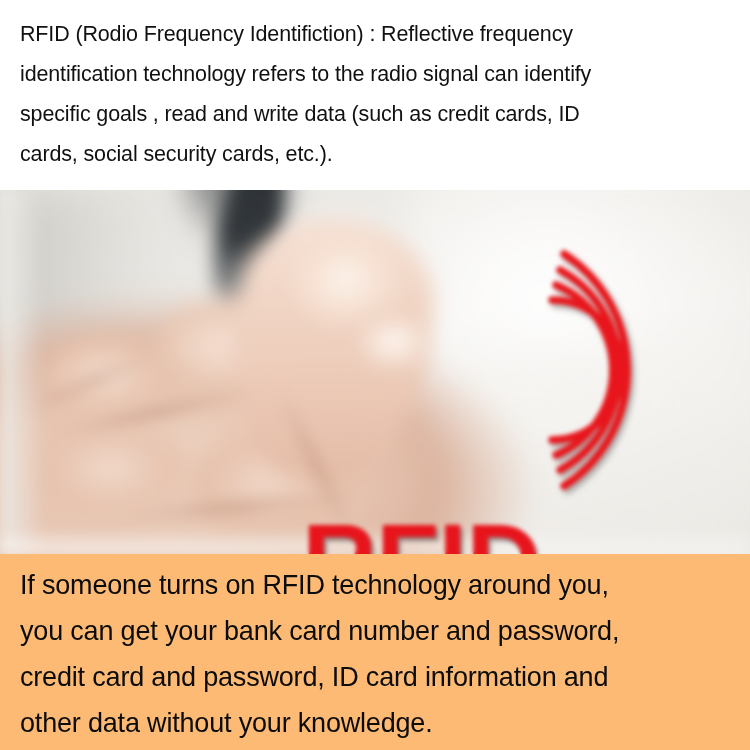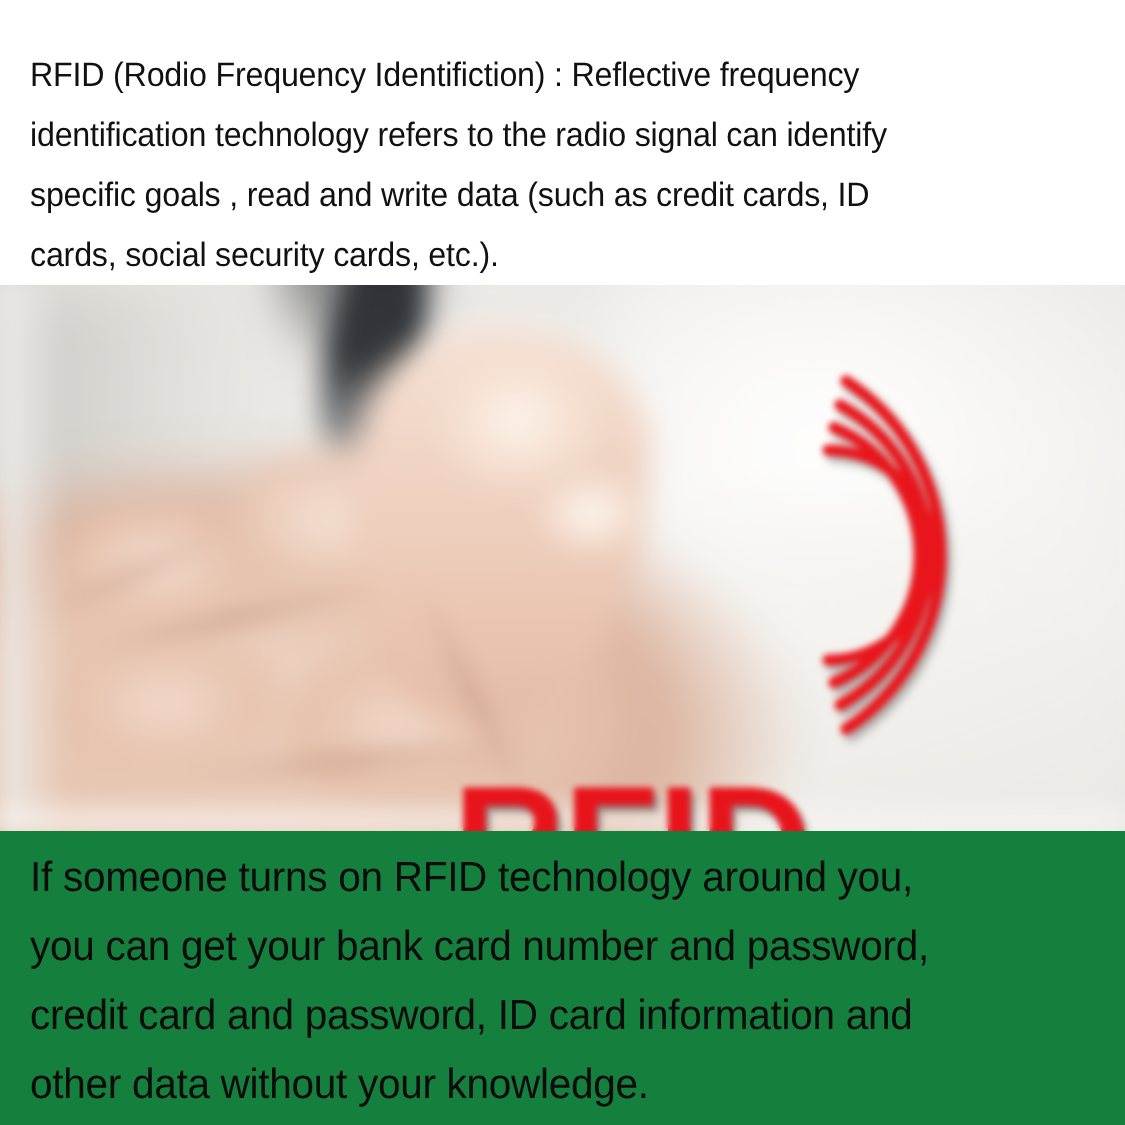--- a/index.html
+++ b/index.html
@@ -19,21 +19,21 @@
     position: relative;
     width: 750px;
     height: 750px;
     background: #ffffff;
   }
 
   
   .top-text {
     position: absolute;
     left: 0;
-    top: 16px;
+    top: 0;
     width: 750px;
     height: 190px;
     background: #ffffff;
     box-sizing: border-box;
     padding: 14px 14px 0 20px;
   }
   .top-text .line {
     font-family: "Liberation Sans", sans-serif;
     font-size: 22.5px;
     line-height: 40px;
@@ -253,21 +253,21 @@
     top: 0;
   }
 
   
   .bottom-text {
     position: absolute;
     left: 0;
     top: 554px;
     width: 750px;
     height: 196px;
-    background: #15803d;
+    background: #fdba74;
     box-sizing: border-box;
     padding: 8px 10px 0 20px;
   }
   .bottom-text .line {
     font-family: "Liberation Sans", sans-serif;
     font-size: 28px;
     line-height: 46px;
     color: #0c0c0c;
     letter-spacing: -0.2px;
     transform: scaleX(0.965);

